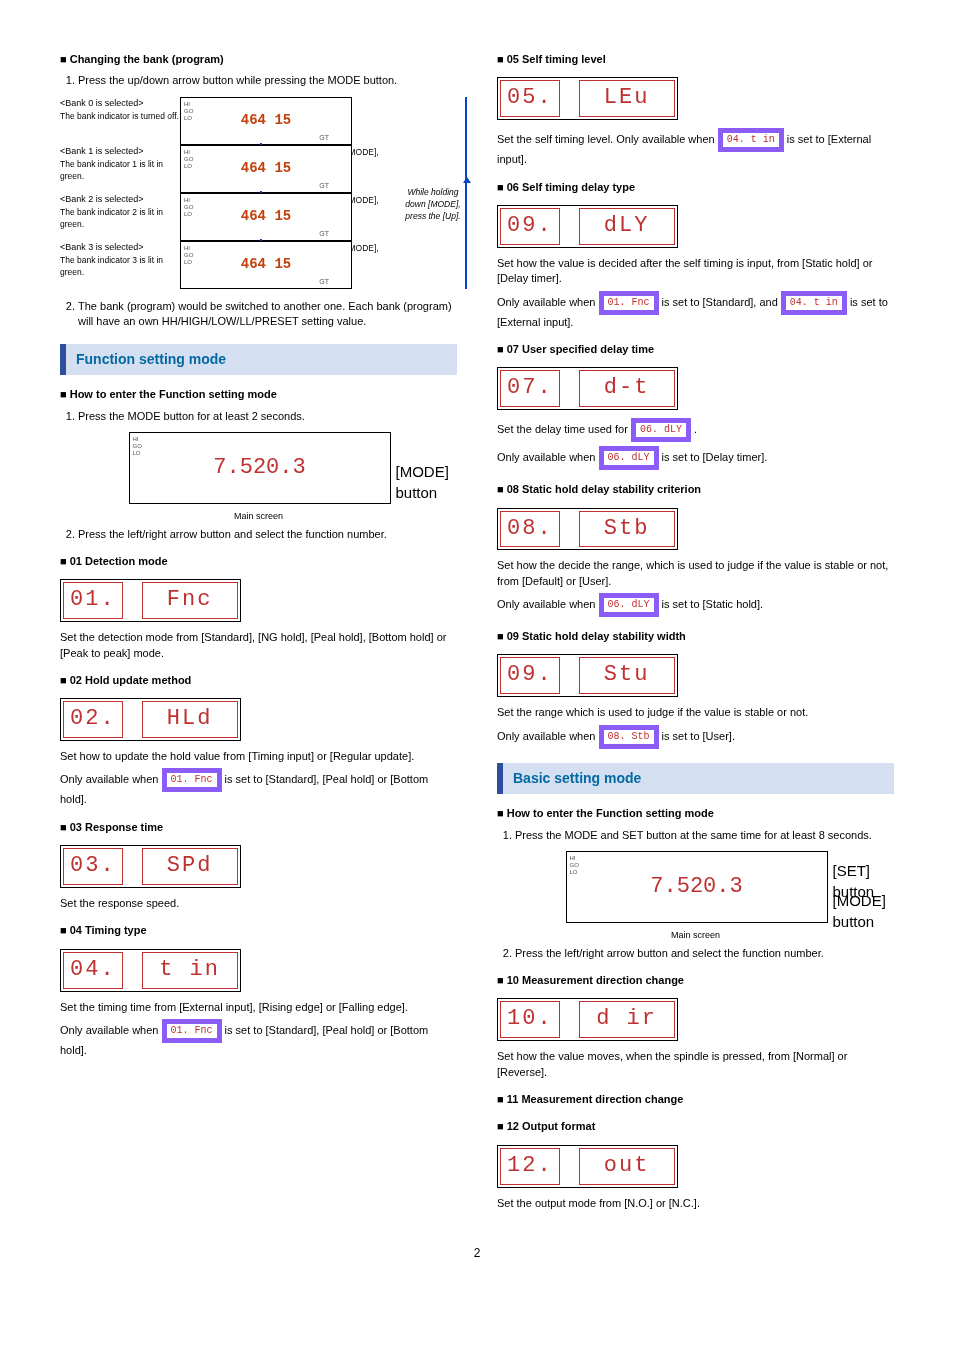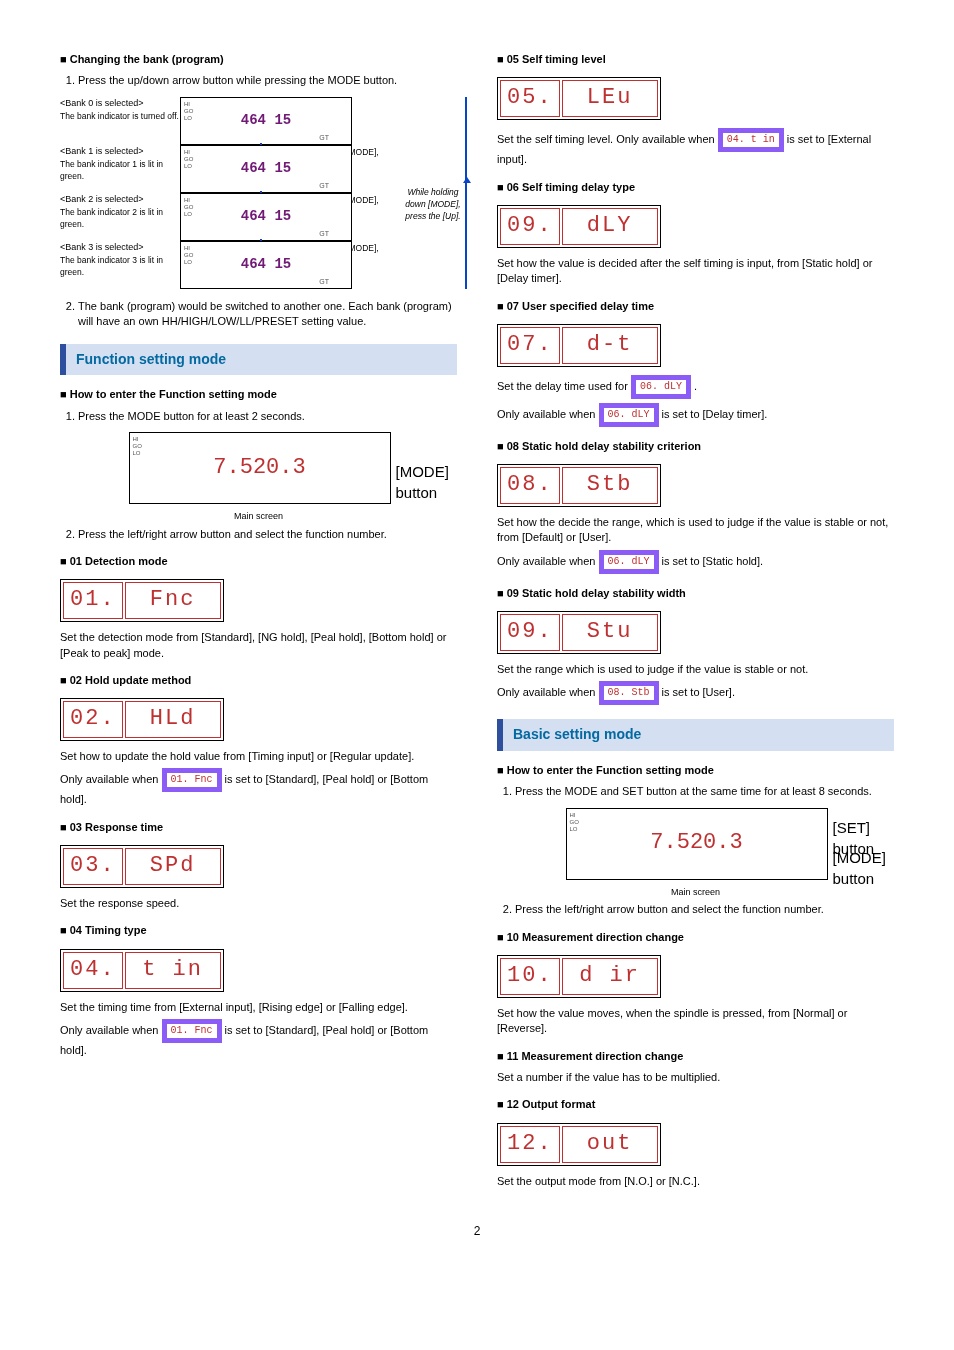--- a/index.html
+++ b/index.html
@@ -40,21 +40,21 @@
     padding-left: 18px;
   }
   ol.numlist li {
     margin-bottom: 4px;
   }
   p { margin: 4px 0; }
   .seg-box {
     display: inline-flex;
     border: 1px solid #000;
     padding: 2px;
-    gap: 2px;
+    gap: 19px;
     margin: 4px 0;
   }
   .seg-cell {
     border: 1px solid #bf3030;
     padding: 2px 6px;
     font-family: "Courier New", monospace;
     font-size: 22px;
     letter-spacing: 2px;
     color: #bf3030;
     min-width: 26px;
@@ -90,21 +90,21 @@
     height: 46px;
     border: 1px solid #000;
     position: relative;
     background: #fff;
     display: flex;
     align-items: center;
     justify-content: center;
   }
   .bank-device .mini-seg {
     font-family: "Courier New", monospace;
-    color: #701a75;
+    color: #c2410c;
     font-size: 14px;
     font-weight: bold;
   }
   .bank-device::after {
     content: "GT";
     position: absolute;
     right: 22px;
     bottom: 1px;
     font-size: 7px;
     color: #555;
@@ -336,20 +336,27 @@
       <span> is set to [External input].</span>
     </p>
 
     
     <div class="sect-header">06 Self timing delay type</div>
     <div class="seg-box">
       <div class="seg-cell">09.</div>
       <div class="seg-cell xwide">dLY</div>
     </div>
     <p>Set how the value is decided after the self timing is input, from [Static hold] or [Delay timer].</p>
+    <p>
+      <span>Only available when </span>
+      <span class="inline-seg">01. Fnc</span>
+      <span> is set to [Standard], and </span>
+      <span class="inline-seg">04. t in</span>
+      <span> is set to [External input].</span>
+    </p>
 
     
     <div class="sect-header">07 User specified delay time</div>
     <div class="seg-box">
       <div class="seg-cell">07.</div>
       <div class="seg-cell xwide">d-t</div>
     </div>
     <p>
       <span>Set the delay time used for </span>
       <span class="inline-seg">06. dLY</span>
@@ -409,21 +416,20 @@
     
     <div class="sect-header">10 Measurement direction change</div>
     <div class="seg-box">
       <div class="seg-cell">10.</div>
       <div class="seg-cell xwide">d ir</div>
     </div>
     <p>Set how the value moves, when the spindle is pressed, from [Normal] or [Reverse].</p>
 
     
     <div class="sect-header">11 Measurement direction change</div>
-    <p>Set a number if the value has to be multiplied.</p>
 
     
     <div class="sect-header">12 Output format</div>
     <div class="seg-box">
       <div class="seg-cell">12.</div>
       <div class="seg-cell xwide">out</div>
     </div>
     <p>Set the output mode from [N.O.] or [N.C.].</p>
   </div>
 </div>

